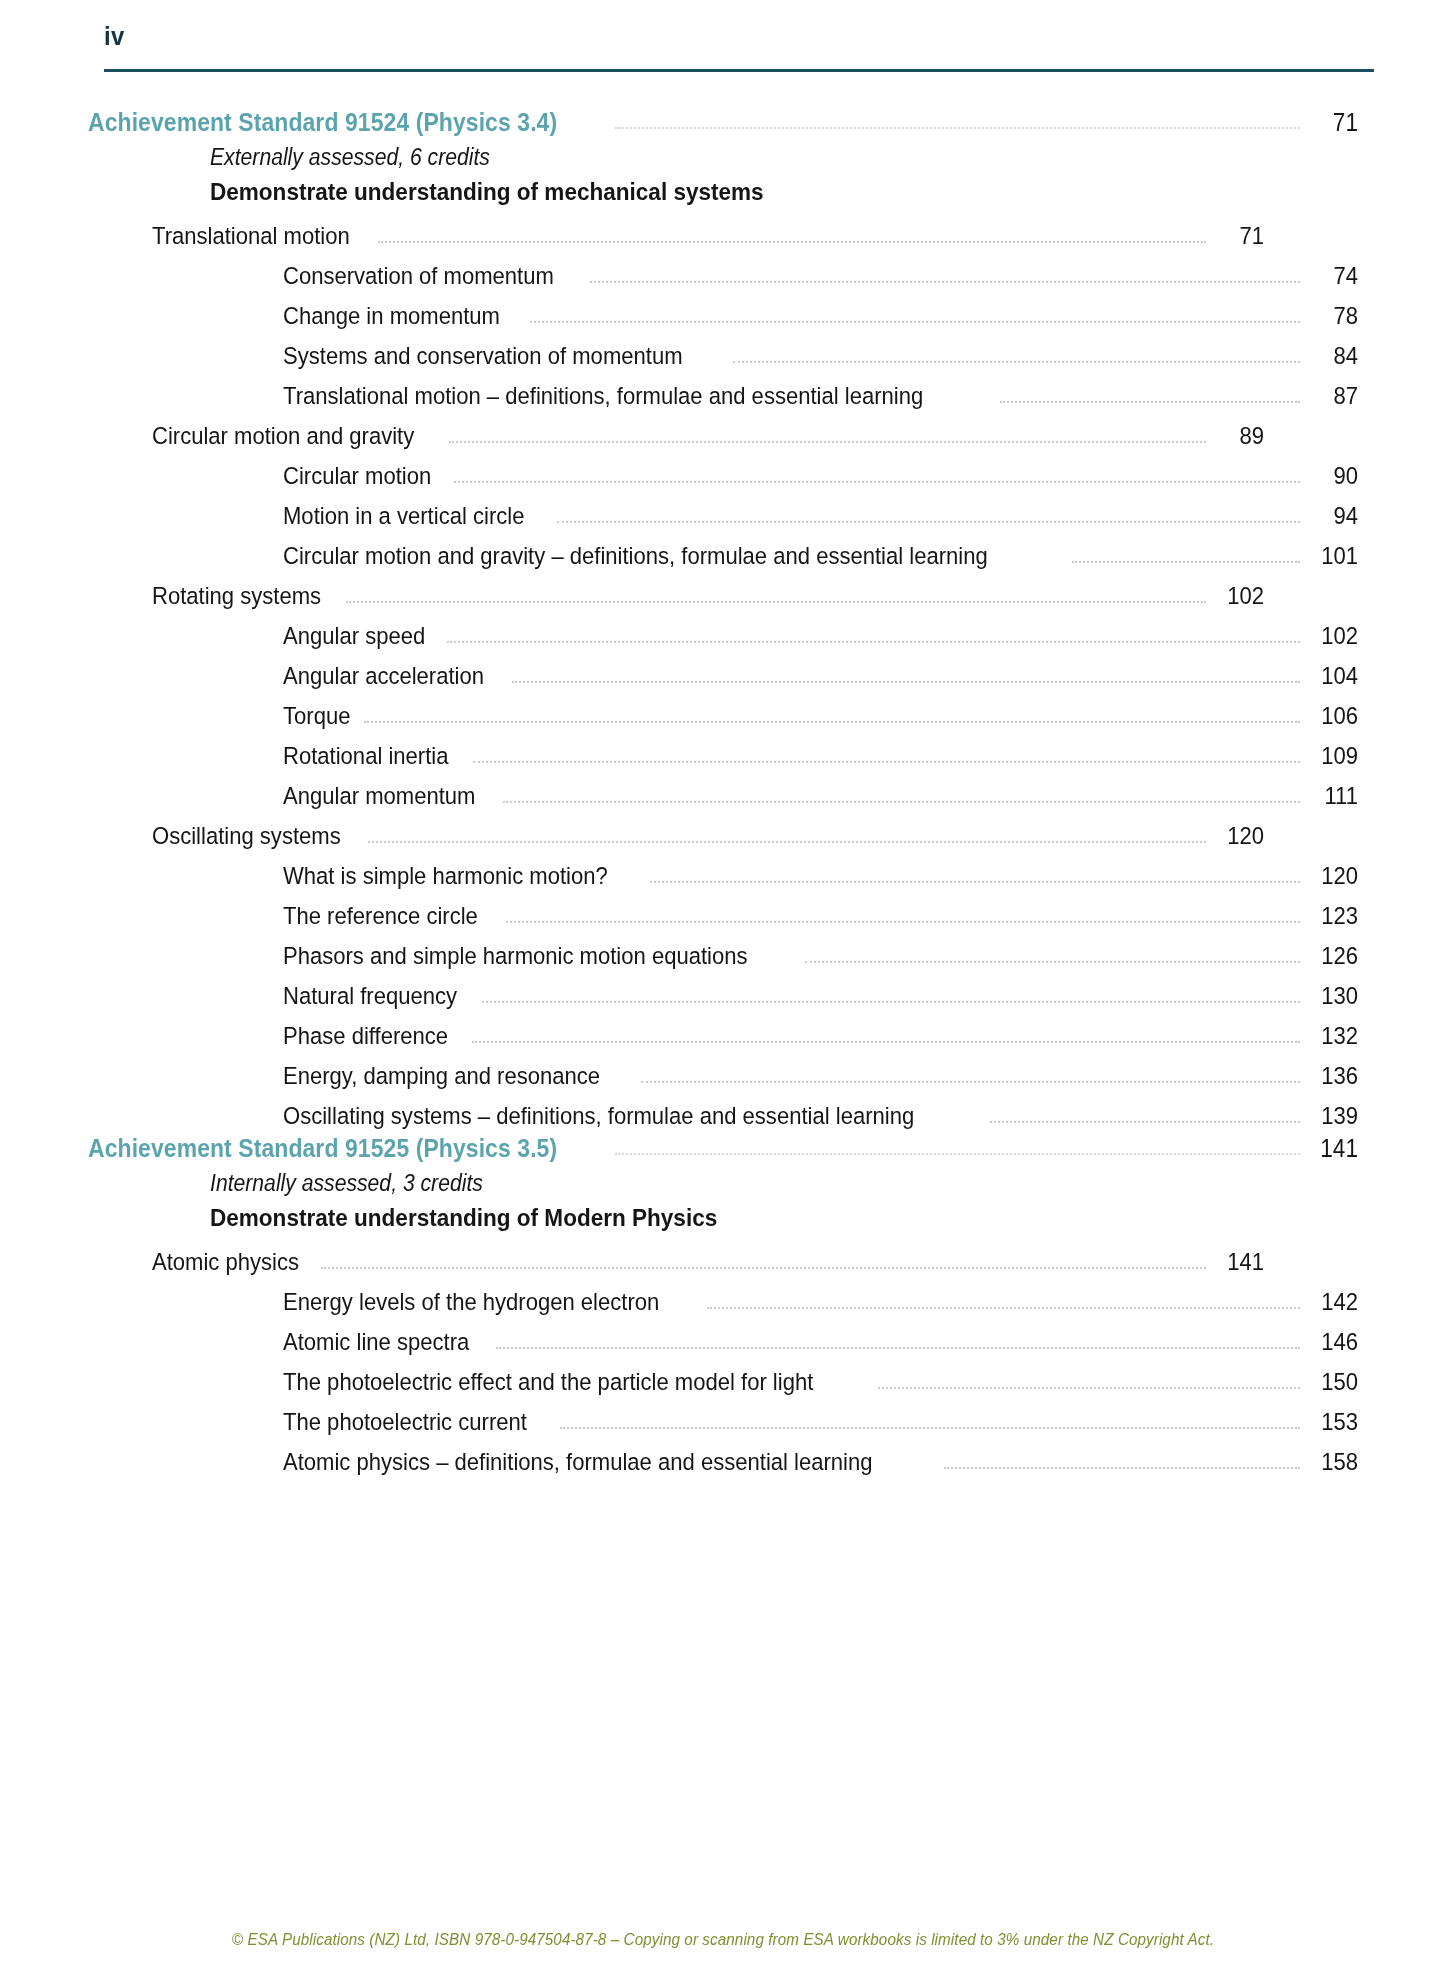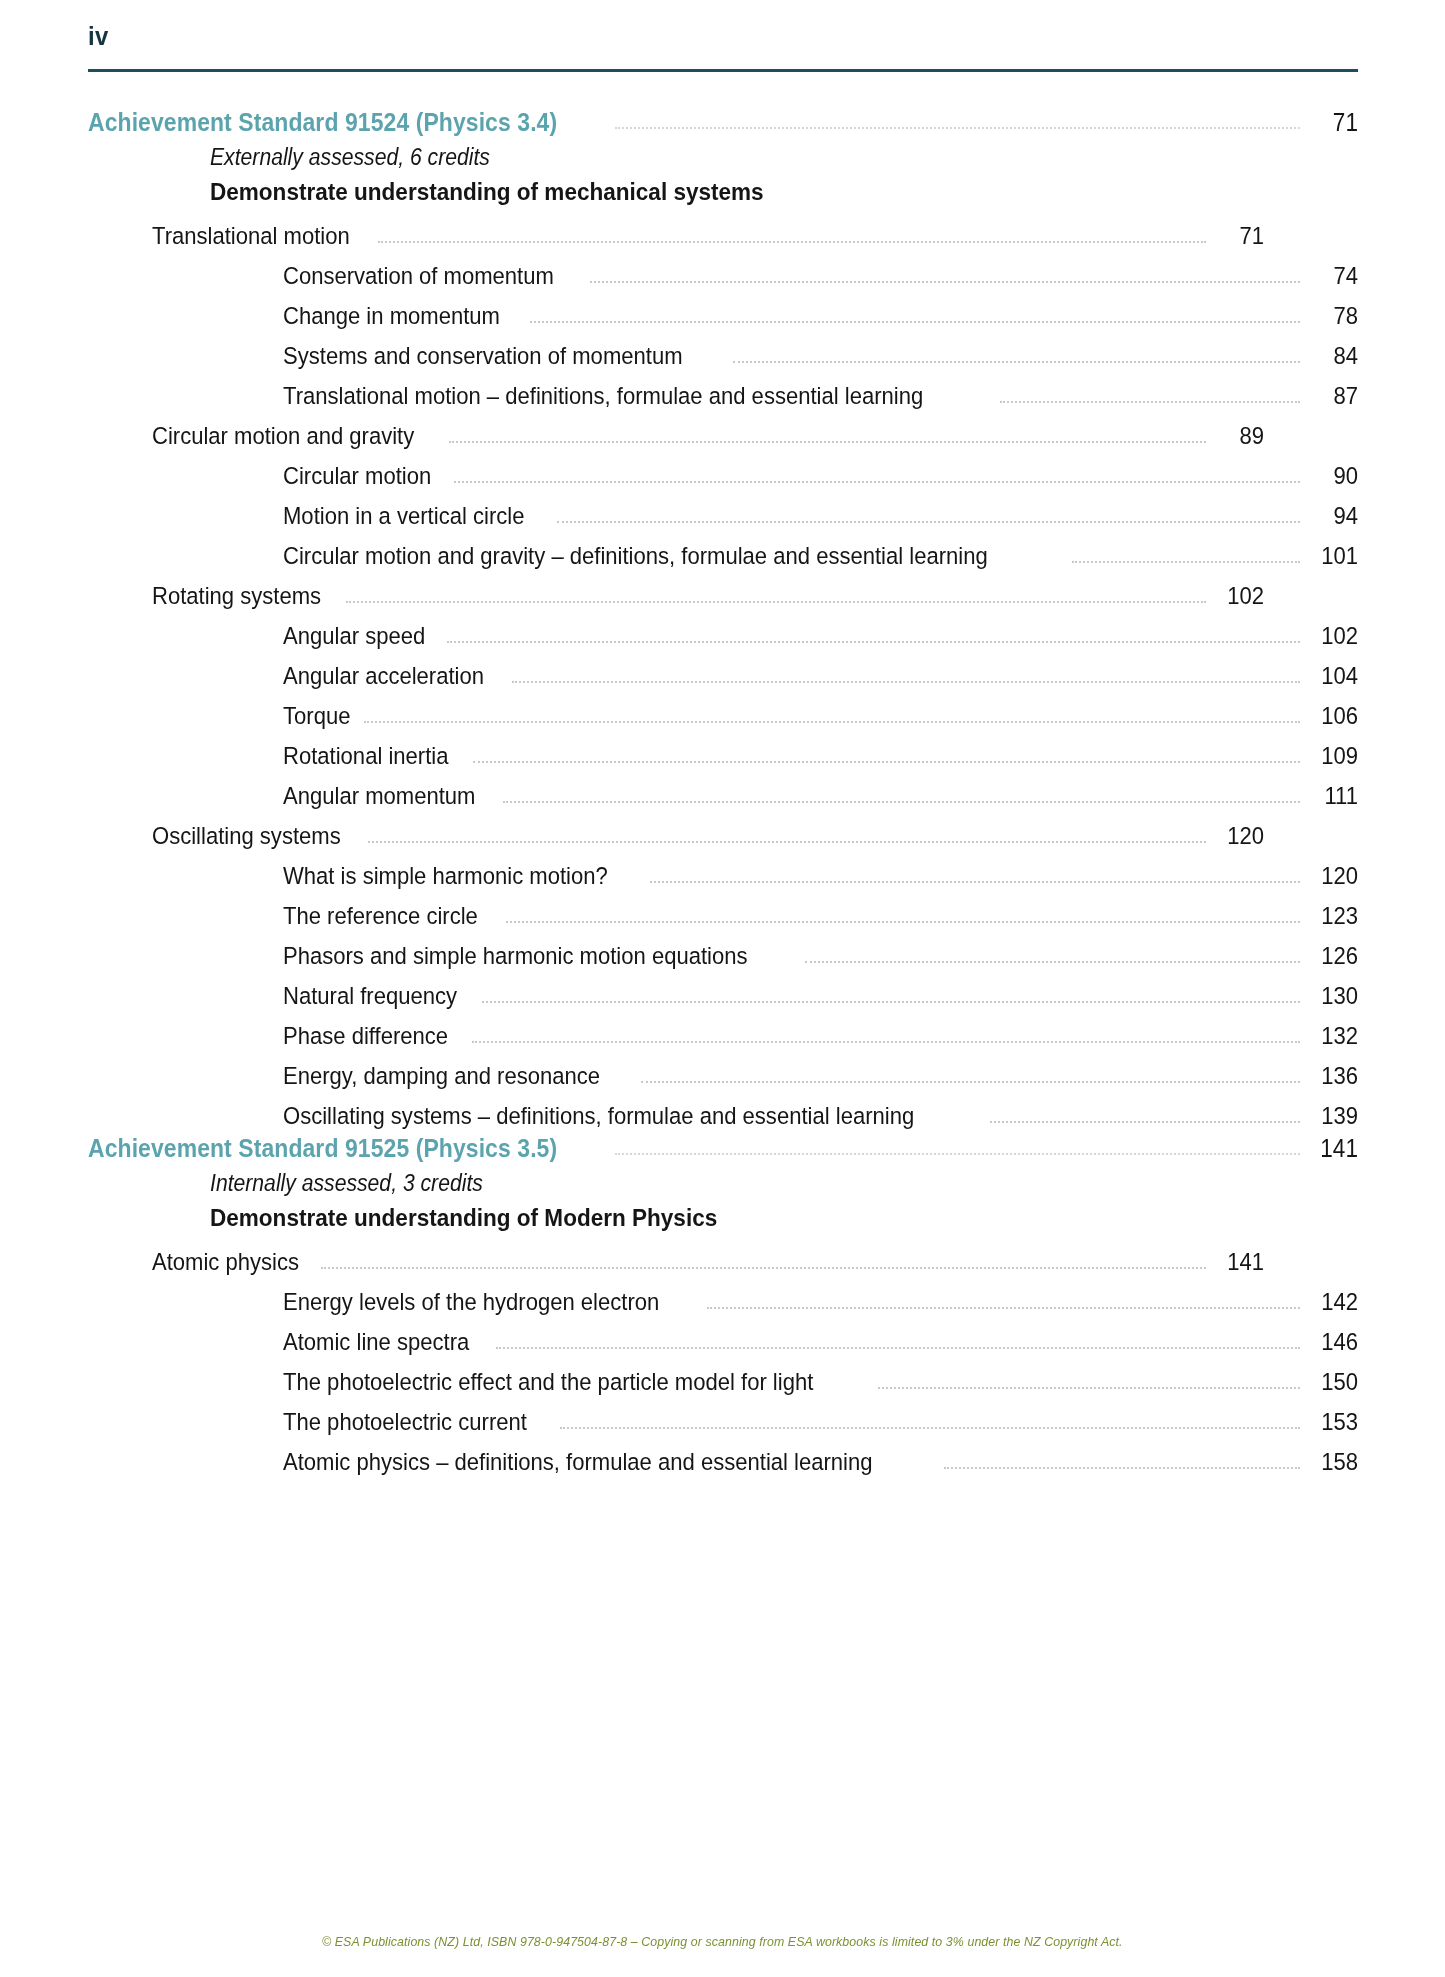--- a/index.html
+++ b/index.html
@@ -18,21 +18,21 @@
     height: 1977px;
     margin: 0 auto;
     background: #ffffff;
     box-sizing: border-box;
     overflow: hidden;
   }
 
   
   .folio-wrap {
     position: absolute;
-    left: 88px;
+    left: 104px;
     top: 22px;
     width: 1270px;
   }
   .folio {
     font-size: 26px;
     font-weight: bold;
     letter-spacing: 0.3px;
     color: #15353f;
     line-height: 1.1;
     transform: scaleX(0.92);
@@ -142,21 +142,21 @@
     color: #151515;
   }
 
   
   .footer {
     position: absolute;
     left: 0;
     right: 0;
     bottom: 28px;
     text-align: center;
-    font-size: 13px;
+    font-size: 16px;
     font-style: italic;
     color: #7a9130;
     letter-spacing: 0.1px;
   }
   .footer span {
     display: inline-block;
     transform: scaleX(0.95);
   }
 </style>
 </head>

